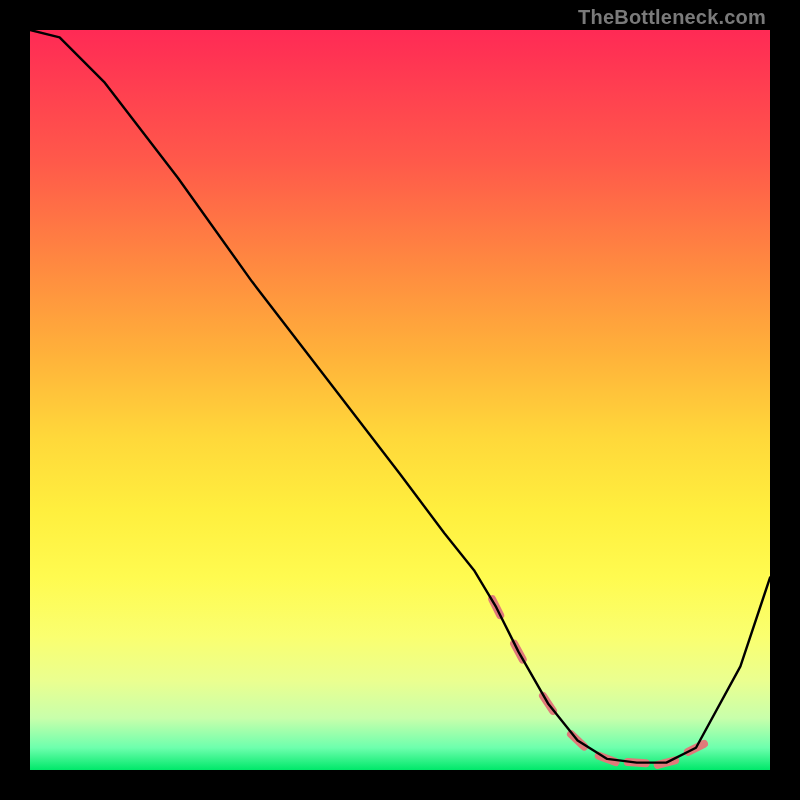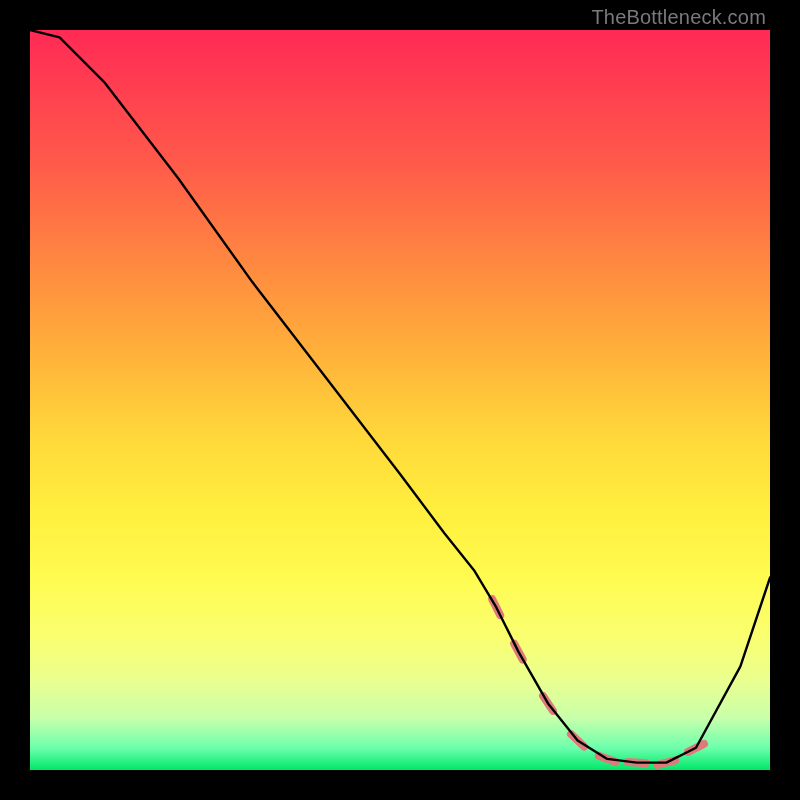--- a/index.html
+++ b/index.html
@@ -40,21 +40,21 @@
       #6dffad 97%,
       #00e86a 100%
     );
   }
   .attribution {
     position: absolute;
     top: 6px;
     right: 34px;
     color: #7a7a7a;
     font-size: 20px;
-    font-weight: 400;
+    font-weight: 700;
     letter-spacing: 0.2px;
   }
   svg.overlay {
     position: absolute;
     left: 0;
     top: 0;
     width: 740px;
     height: 740px;
   }
 </style>

